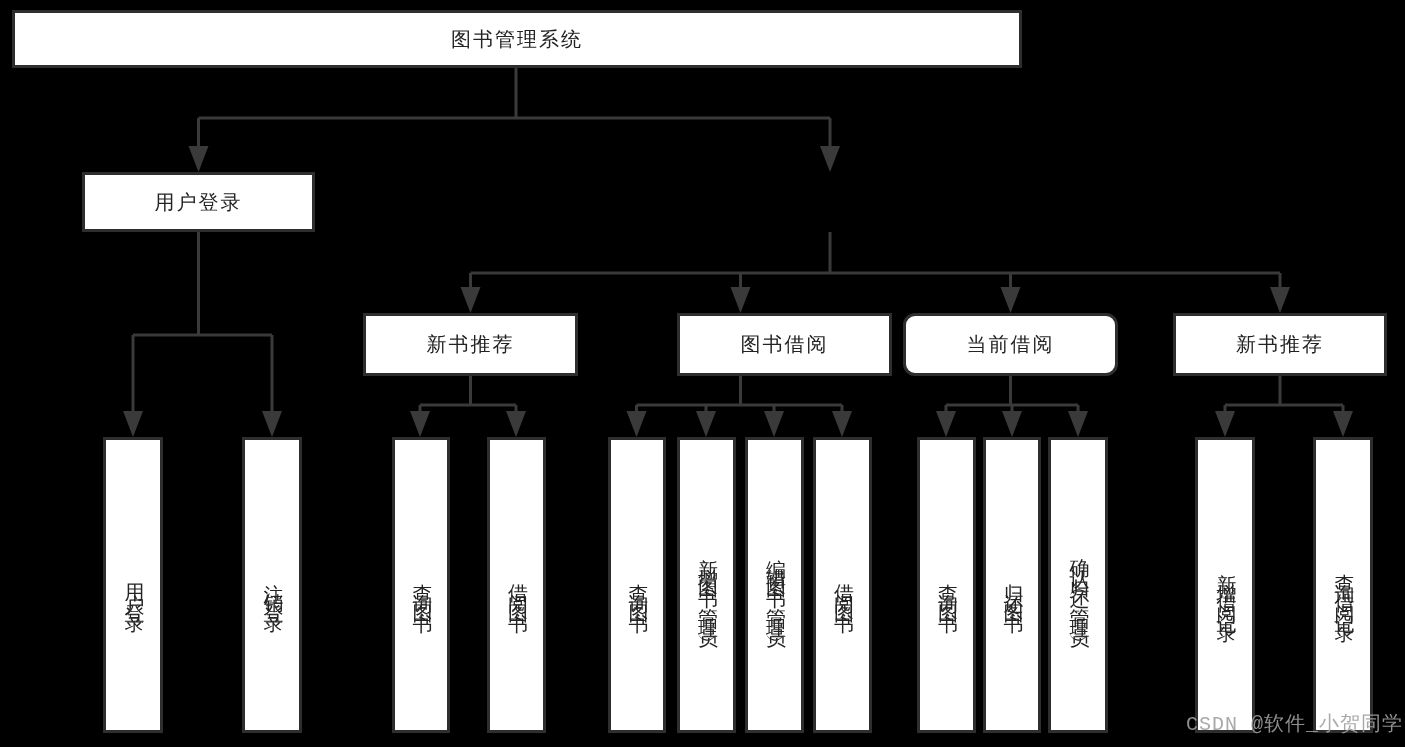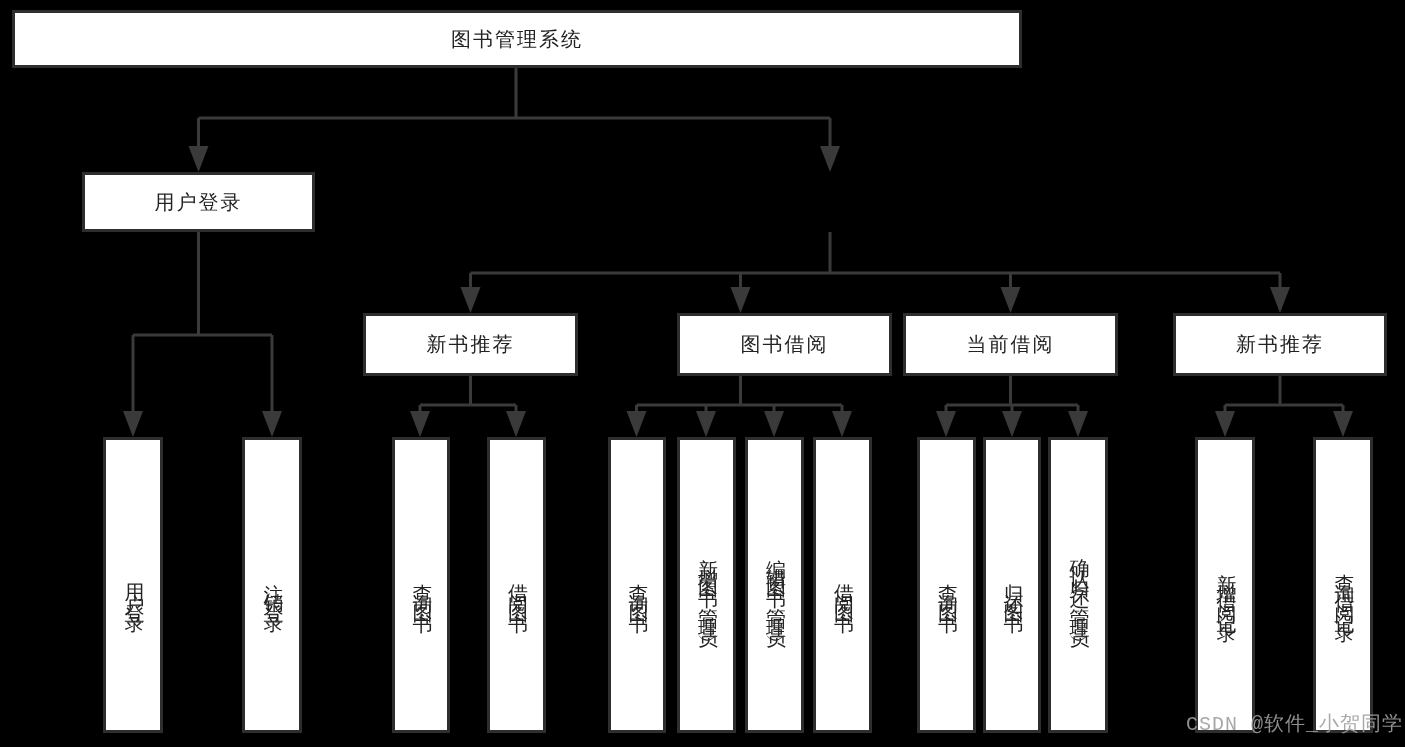--- a/index.html
+++ b/index.html
@@ -67,21 +67,21 @@
              M936 411 h20 L946 437 z M1002 411 h20 L1012 437 z M1068 411 h20 L1078 437 z
              M1215 411 h20 L1225 437 z M1333 411 h20 L1343 437 z" fill="#3a3a3a" stroke="none"></path>
   </svg>
 
   <div class="node" style="left:12px;top:10px;width:1010px;height:58px;">图书管理系统</div>
 
   <div class="node" style="left:82px;top:172px;width:233px;height:60px;">用户登录</div>
 
   <div class="node" style="left:363px;top:313px;width:215px;height:63px;">新书推荐</div>
   <div class="node" style="left:633px;top:313px;width:215px;height:63px;margin-left:44px;">图书借阅</div>
-  <div class="node" style="left:903px;top:313px;width:215px;height:63px;">当前借阅</div>
+  <div class="node" style="left:903px;top:313px;width:215px;height:63px;border-radius:12px;">当前借阅</div>
   <div class="node" style="left:1173px;top:313px;width:214px;height:63px;">新书推荐</div>
 
   <div class="node vnode" style="left:103px;top:437px;width:60px;height:296px;">用户登录</div>
   <div class="node vnode" style="left:242px;top:437px;width:60px;height:296px;">注销登录</div>
 
   <div class="node vnode" style="left:392px;top:437px;width:58px;height:296px;">查询图书</div>
   <div class="node vnode" style="left:487px;top:437px;width:59px;height:296px;">借阅图书</div>
 
   <div class="node vnode" style="left:608px;top:437px;width:58px;height:296px;">查询图书</div>
   <div class="node vnode" style="left:677px;top:437px;width:59px;height:296px;">新增图书（管理员）</div>

